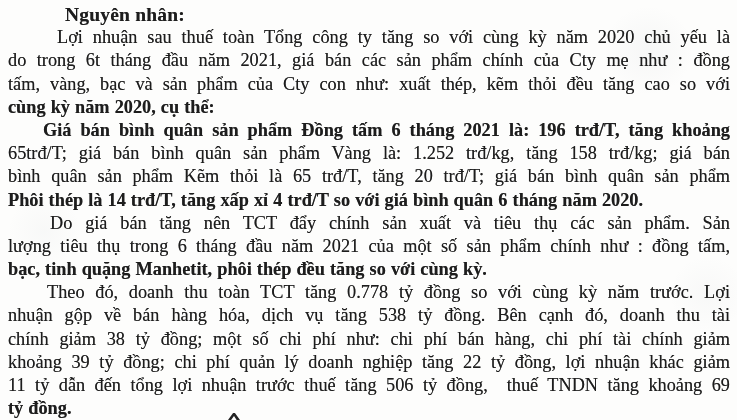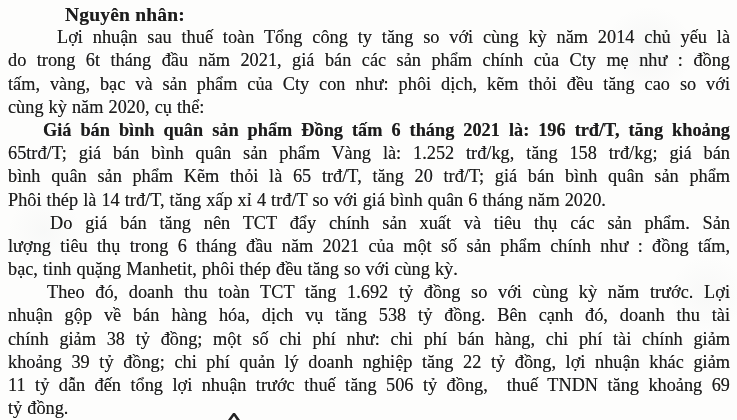--- a/index.html
+++ b/index.html
@@ -37,20 +37,21 @@
     letter-spacing: 0.2px;
   }
   .ln {
     height: 23.2px;
     text-align: justify;
     text-align-last: justify;
     word-spacing: 0.5px;
   }
   .ln.end {
     text-align-last: left;
+    font-weight: bold;
   }
   .ind-a { text-indent: 49px; }
   .ind-b { text-indent: 35px; font-weight: bold; }
   .ind-c { text-indent: 42px; }
   .ind-d { text-indent: 39px; }
   .artifact {
     position: absolute;
     left: 228px;
     top: 413px;
     width: 12px;
@@ -60,41 +61,41 @@
   }
 </style>
 </head>
 <body>
 
 <div class="doc">
 
   <div class="heading">Nguyên nhân:</div>
 
   <div>
-    <div class="ln ind-a">Lợi nhuận sau thuế toàn Tổng công ty tăng so với cùng kỳ năm 2014 chủ yếu là</div>
+    <div class="ln ind-a">Lợi nhuận sau thuế toàn Tổng công ty tăng so với cùng kỳ năm 2020 chủ yếu là</div>
     <div class="ln">do trong 6t tháng đầu năm 2021, giá bán các sản phẩm chính của Cty mẹ như : đồng</div>
-    <div class="ln">tấm, vàng, bạc và sản phẩm của Cty con như: phôi dịch, kẽm thỏi đều tăng cao so với</div>
+    <div class="ln">tấm, vàng, bạc và sản phẩm của Cty con như: xuất thép, kẽm thỏi đều tăng cao so với</div>
     <div class="ln end">cùng kỳ năm 2020, cụ thể:</div>
   </div>
 
   <div>
     <div class="ln ind-b">Giá bán bình quân sản phẩm Đồng tấm 6 tháng 2021 là: 196 trđ/T, tăng khoảng</div>
     <div class="ln">65trđ/T; giá bán bình quân sản phẩm Vàng là: 1.252 trđ/kg, tăng 158 trđ/kg; giá bán</div>
     <div class="ln">bình quân sản phẩm Kẽm thỏi là 65 trđ/T, tăng 20 trđ/T; giá bán bình quân sản phẩm</div>
     <div class="ln end">Phôi thép là 14 trđ/T, tăng xấp xỉ 4 trđ/T so với giá bình quân 6 tháng năm 2020.</div>
   </div>
 
   <div>
     <div class="ln ind-c">Do giá bán tăng nên TCT đẩy chính sản xuất và tiêu thụ các sản phẩm. Sản</div>
     <div class="ln">lượng tiêu thụ trong 6 tháng đầu năm 2021 của một số sản phẩm chính như : đồng tấm,</div>
     <div class="ln end">bạc, tinh quặng Manhetit, phôi thép đều tăng so với cùng kỳ.</div>
   </div>
 
   <div>
-    <div class="ln ind-d">Theo đó, doanh thu toàn TCT tăng 1.692 tỷ đồng so với cùng kỳ năm trước. Lợi</div>
+    <div class="ln ind-d">Theo đó, doanh thu toàn TCT tăng 0.778 tỷ đồng so với cùng kỳ năm trước. Lợi</div>
     <div class="ln">nhuận gộp về bán hàng hóa, dịch vụ tăng 538 tỷ đồng. Bên cạnh đó, doanh thu tài</div>
     <div class="ln">chính giảm 38 tỷ đồng; một số chi phí như: chi phí bán hàng, chi phí tài chính giảm</div>
     <div class="ln">khoảng 39 tỷ đồng; chi phí quản lý doanh nghiệp tăng 22 tỷ đồng, lợi nhuận khác giảm</div>
     <div class="ln">11 tỷ dẫn đến tổng lợi nhuận trước thuế tăng 506 tỷ đồng,&nbsp; thuế TNDN tăng khoảng 69</div>
     <div class="ln end">tỷ đồng.</div>
   </div>
 
 </div>
 
 <div class="artifact"></div>

